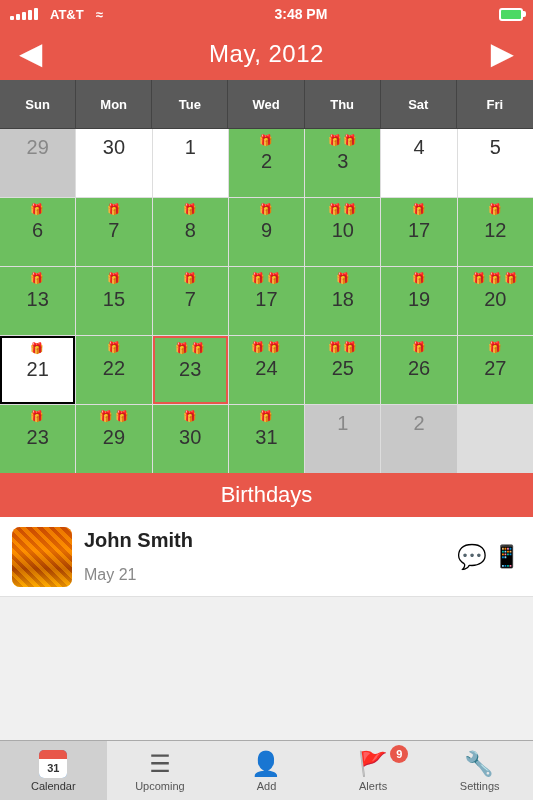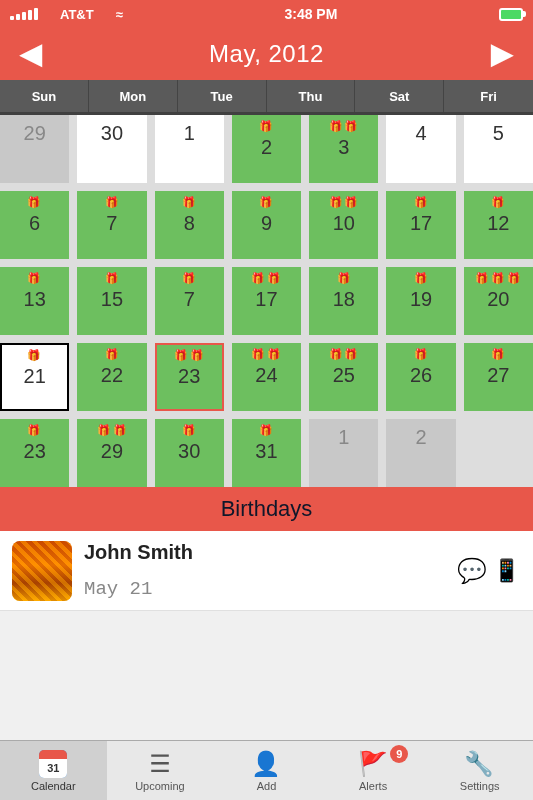--- a/index.html
+++ b/index.html
@@ -16,21 +16,21 @@
       background: #e8574a;
       display: flex;
       justify-content: space-between;
       align-items: center;
       padding: 4px 10px;
       height: 28px;
     }
     .status-left {
       display: flex;
       align-items: center;
-      gap: 22px;
+      gap: 12px;
       font-size: 13px;
       font-weight: bold;
       color: white;
     }
     .status-center {
       font-size: 14px;
       font-weight: bold;
       color: white;
     }
     .status-right {
@@ -89,42 +89,42 @@
     .month-title {
       color: white;
       font-size: 24px;
       font-weight: 300;
       letter-spacing: 0.5px;
     }
 
     
     .day-headers {
       display: grid;
-      grid-template-columns: repeat(6, 1fr);
+      grid-template-columns: repeat(7, 1fr);
       background: #5a5a5a;
-      height: 32px;
+      height: 48px;
     }
     .day-header {
       color: white;
       font-size: 13px;
       font-weight: bold;
       display: flex;
       align-items: center;
       justify-content: center;
       border-right: 1px solid #444;
     }
     .day-header:last-child { border-right: none; }
 
     
     .calendar-grid {
       display: grid;
       grid-template-columns: repeat(7, 1fr);
       background: #ddd;
-      gap: 8px;
-      border-top: 3px solid #404040;
+      gap: 1px;
+      border-top: 1px solid #404040;
     }
     .cal-cell {
       background: white;
       min-height: 68px;
       padding: 3px 4px;
       position: relative;
       display: flex;
       flex-direction: column;
       align-items: flex-start;
       border: 1px solid transparent;
@@ -170,21 +170,21 @@
 
     
     .birthdays-header {
       background: #e8574a;
       height: 44px;
       display: flex;
       align-items: center;
       justify-content: center;
     }
     .birthdays-title {
-      color: #0f172a;
+      color: #ffffff;
       font-size: 22px;
       font-weight: 300;
     }
 
     
     .birthday-item {
       background: white;
       display: flex;
       align-items: center;
       padding: 8px 12px;
@@ -214,24 +214,23 @@
     }
     .birthday-info {
       flex: 1;
     }
     .birthday-name {
       font-size: 20px;
       font-weight: bold;
       color: #222;
     }
     .birthday-date {
-      font-size: 19px;
+      font-size: 16px;
       color: #888;
       margin-top: 14px;
-      font-family: Liberation Mono, monospace;
     }
     .birthday-icons {
       display: flex;
       gap: 6px;
       align-items: center;
     }
     .chat-icon {
       color: #e8574a;
       font-size: 24px;
     }
@@ -342,20 +341,21 @@
 <div class="calendar-header">
   <div class="nav-arrow">◀</div>
   <div class="month-title">May, 2012</div>
   <div class="nav-arrow">▶</div>
 </div>
 
 <div class="day-headers">
   <div class="day-header">Sun</div>
   <div class="day-header">Mon</div>
   <div class="day-header">Tue</div>
+  <div class="day-header">Wed</div>
   <div class="day-header">Thu</div>
   <div class="day-header">Sat</div>
   <div class="day-header">Fri</div>
 </div>
 
 <div class="calendar-grid" id="calendar-grid">
     <div class="cal-cell gray">
       <div class="date-num">29</div>
     </div>
     <div class="cal-cell white">

